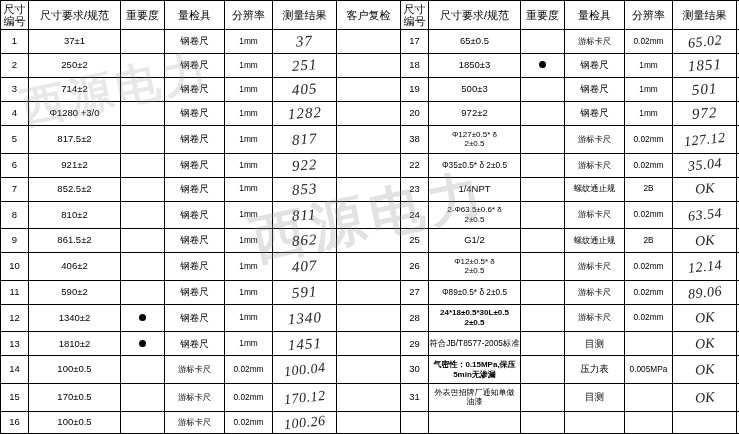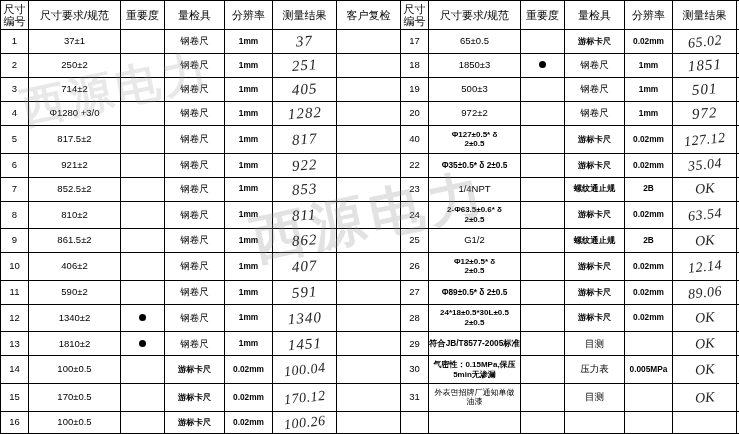--- a/index.html
+++ b/index.html
@@ -8,21 +8,21 @@
   table{border-collapse:collapse;table-layout:fixed;width:739px;height:434px;}
   td,th{border:1px solid #000;padding:0;text-align:center;vertical-align:middle;font-size:9.5px;line-height:1.1;}
   .hdr td{font-size:11px;padding:2px 0;}
   .c-no{width:28px;}
   .c-spec{width:92px;}
   .c-imp{width:44px;}
   .c-tool{width:60px;}
   .c-res{width:48px;}
   .c-meas{width:64px;}
   .c-cust{width:64px;}
-  .small{font-size:8.3px;font-weight:bold;}
+  .small{font-size:8.3px;}
   .xsmall{font-size:7.4px;line-height:1.15;font-weight:bold;}
   .dot{display:inline-block;width:7px;height:7px;border-radius:50%;background:#000;}
   .hand{font-family:"Liberation Serif",serif;font-size:15px;font-style:italic;color:#222;display:inline-block;transform:rotate(-4deg);letter-spacing:1px;}
   .hand2{font-family:"Liberation Serif",serif;font-size:14px;font-style:italic;color:#222;display:inline-block;transform:rotate(-6deg);letter-spacing:0.5px;}
   .hand-ok{font-family:"Liberation Serif",serif;font-size:14px;font-style:italic;color:#222;display:inline-block;transform:rotate(-5deg);}
   .meascell{position:relative;}
   .watermark{position:absolute;left:0;top:0;width:739px;height:434px;pointer-events:none;
     display:flex;align-items:center;justify-content:center;}
   .wm-text{font-family:"Liberation Serif",serif;font-size:54px;color:rgba(150,150,150,0.28);
     transform:rotate(-12deg);white-space:nowrap;letter-spacing:6px;font-weight:bold;}
@@ -158,21 +158,21 @@
         <tr>
           <td>5</td>
           <td>
             <div>817.5±2</div>
           </td>
           <td></td>
           <td>钢卷尺</td>
           <td class="small">1mm</td>
           <td class="meascell"><span class="hand">817</span></td>
           <td></td>
-          <td>40</td>
+          <td>38</td>
           <td class="two-line small">
             <div>Φ127±0.5* δ</div>
             <div>2±0.5</div>
           </td>
           <td></td>
           <td class="small">游标卡尺</td>
           <td class="small">0.02mm</td>
           <td class="meascell"><span class="hand2">127.12</span></td>
           <td></td>
         </tr>

